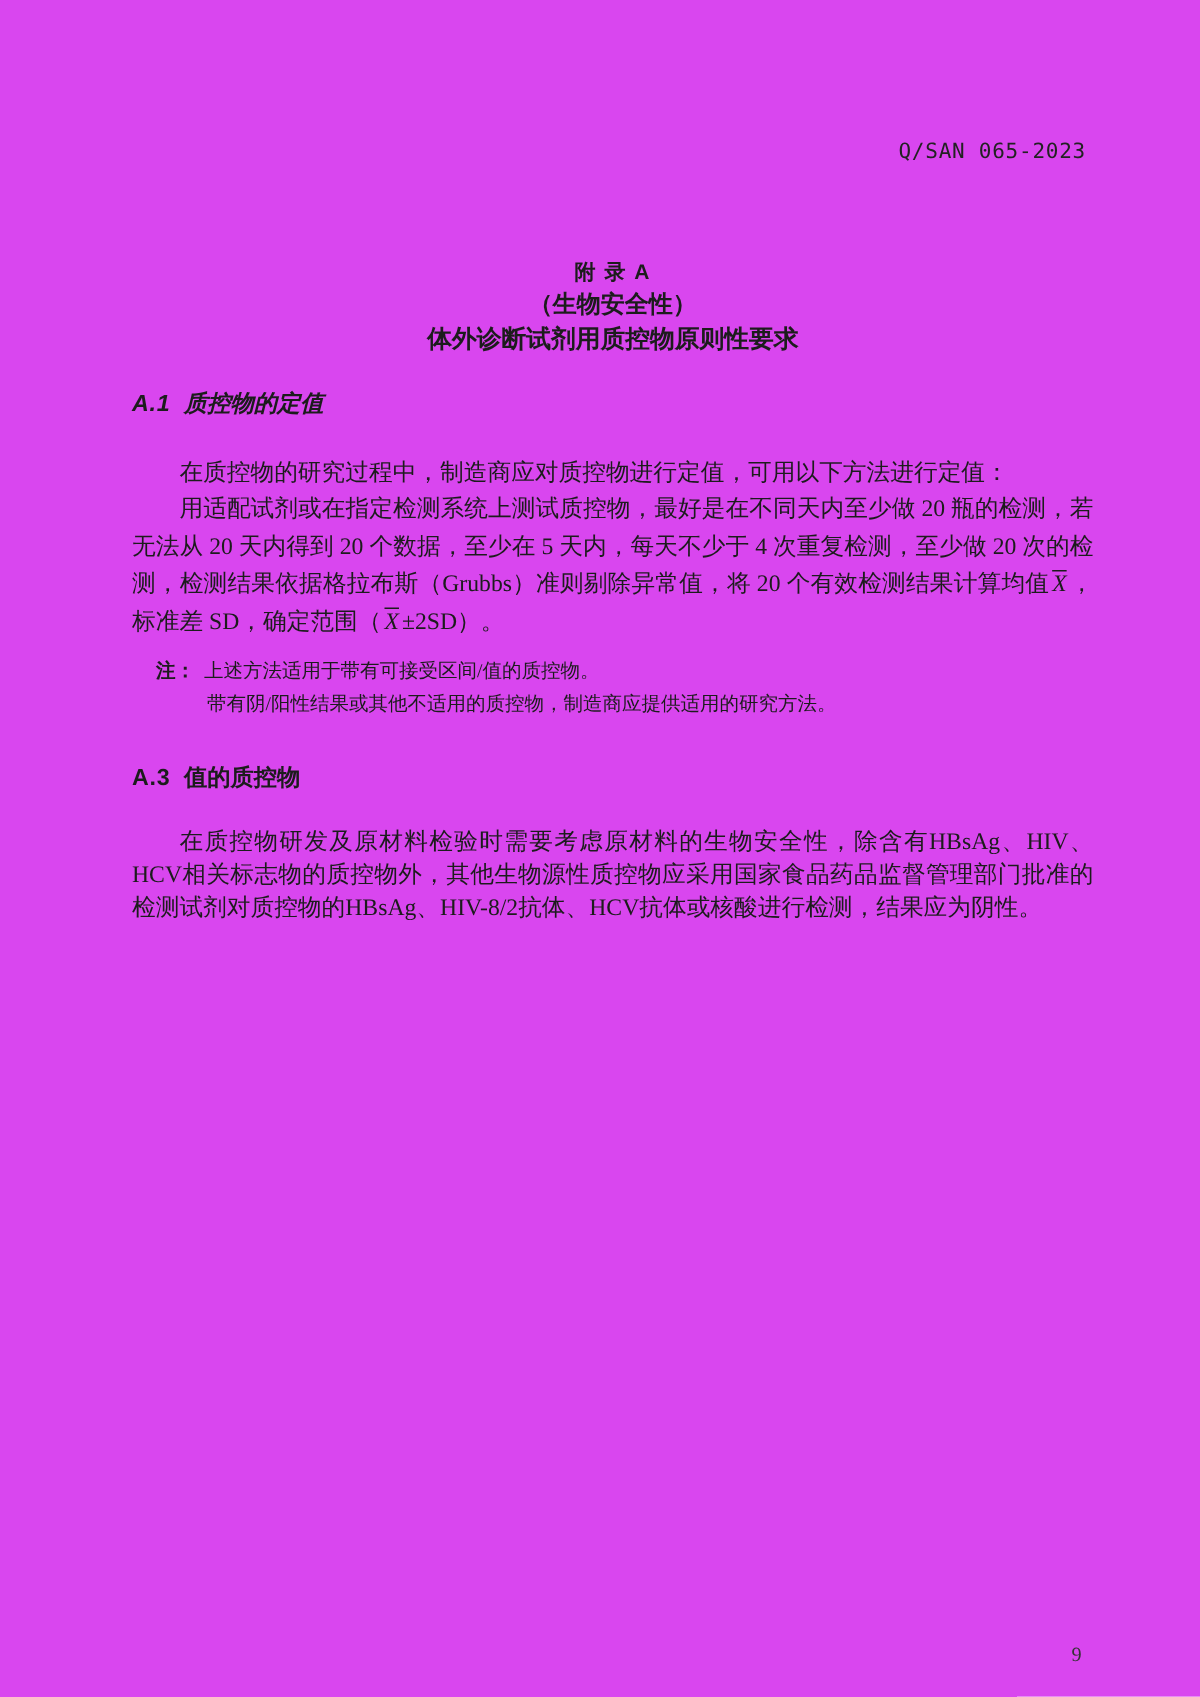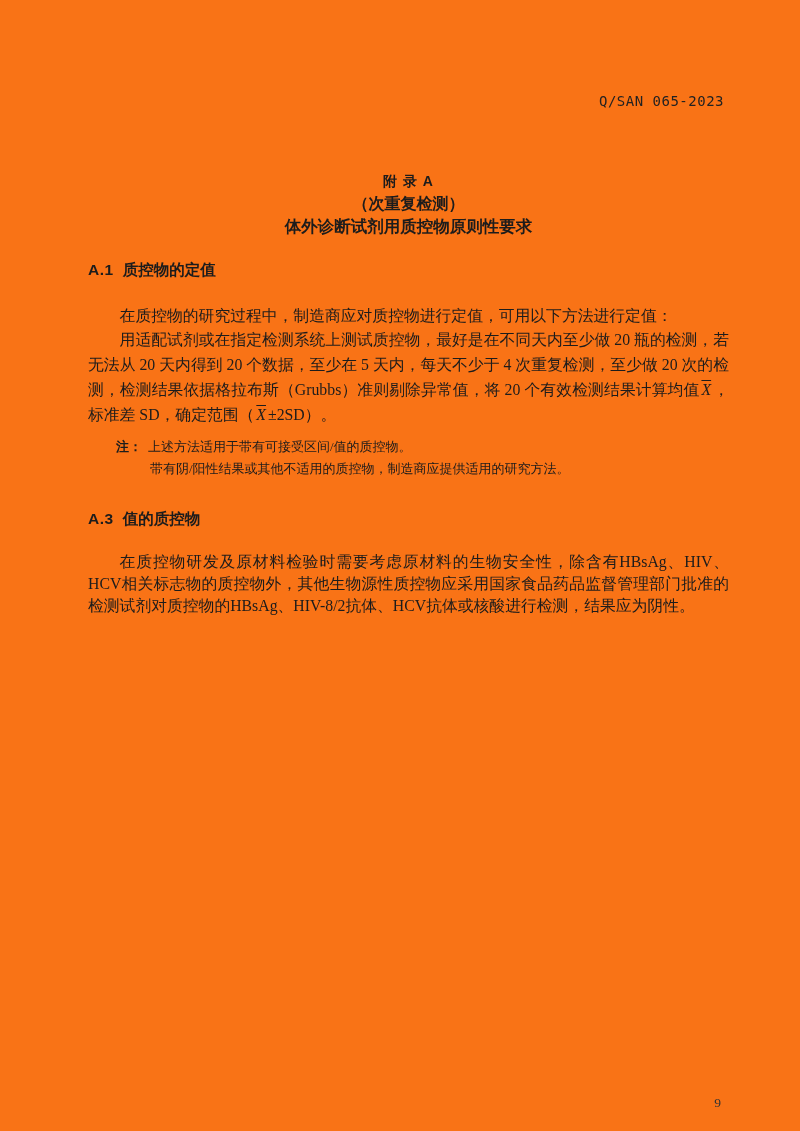--- a/index.html
+++ b/index.html
@@ -6,21 +6,21 @@
   html, body { background: #ffffff; }
   body {
     width: 800px; height: 1131px;
     font-family: "Liberation Serif", "DejaVu Serif", serif;
     color: #1c1c1c;
     position: relative;
     overflow: hidden;
   }
   .page {
     position: absolute; inset: 0;
-    background: #f97316;
+    background: #d946ef;
   }
   .doc-header {
     position: absolute;
     top: 93px; right: 76px;
     font-family: "DejaVu Sans Mono", "Liberation Mono", monospace;
     font-size: 14px;
     letter-spacing: 0.5px;
     color: #222;
   }
   .content {
@@ -36,42 +36,42 @@
   }
   .title-line1 { font-size: 14px; line-height: 23px; letter-spacing: 1px; }
   .title-line2 { font-size: 16px; line-height: 22px; }
   .title-line3 { font-size: 16.5px; line-height: 22px; }
   .section-heading {
     font-family: "Liberation Sans", "DejaVu Sans", sans-serif;
     font-weight: bold;
     font-size: 15.5px;
     line-height: 18px;
   }
-  .heading-a1 { margin-top: 24px; }
+  .heading-a1 { margin-top: 24px; font-style: italic; }
   .heading-a2 { margin-top: 27px; }
   .heading-a3 { margin-top: 30px; }
   .heading-num { margin-right: 9px; letter-spacing: 0.5px; }
   .para {
     font-size: 15.8px;
     line-height: 22px;
     text-align: justify;
     text-indent: 2em;
     color: #1c1c1c;
   }
   .para-first { margin-top: 26px; }
   .para-formula { line-height: 25px; }
   .xbar {
     font-style: italic;
     font-family: "Liberation Serif", serif;
     text-decoration: overline;
     padding: 0 2px;
   }
   .note-block {
     margin-top: 9px;
-    margin-left: 28px;
+    margin-left: 16px;
     font-size: 13px;
     line-height: 22px;
     color: #1c1c1c;
   }
   .note-label {
     font-family: "Liberation Sans", "DejaVu Sans", sans-serif;
     font-weight: bold;
     margin-right: 6px;
   }
   .note-line2 { padding-left: 34px; }
@@ -88,21 +88,21 @@
 <body>
 
 <div class="page">
 
   <div class="doc-header">Q/SAN 065-2023</div>
 
   <div class="content">
 
     <div class="title-block">
       <div class="title-line1">附 录 A</div>
-      <div class="title-line2">（次重复检测）</div>
+      <div class="title-line2">（生物安全性）</div>
       <div class="title-line3">体外诊断试剂用质控物原则性要求</div>
     </div>
 
     <div>
       <div class="section-heading heading-a1">
         <span class="heading-num">A.1</span><span>质控物的定值</span>
       </div>
       <p class="para para-first">在质控物的研究过程中，制造商应对质控物进行定值，可用以下方法进行定值：</p>
       <p class="para para-formula"><span>用适配试剂或在指定检测系统上测试质控物，最好是在不同天内至少做 20 瓶的检测，若无法从 20 天内得到 20 个数据，至少在 5 天内，每天不少于 4 次重复检测，至少做 20 次的检测，检测结果依据格拉布斯（Grubbs）准则剔除异常值，将 20 个有效检测结果计算均值</span><span class="xbar">X</span><span>，标准差 SD，确定范围（</span><span class="xbar">X</span><span>±2SD）。</span></p>
       <div class="note-block">

